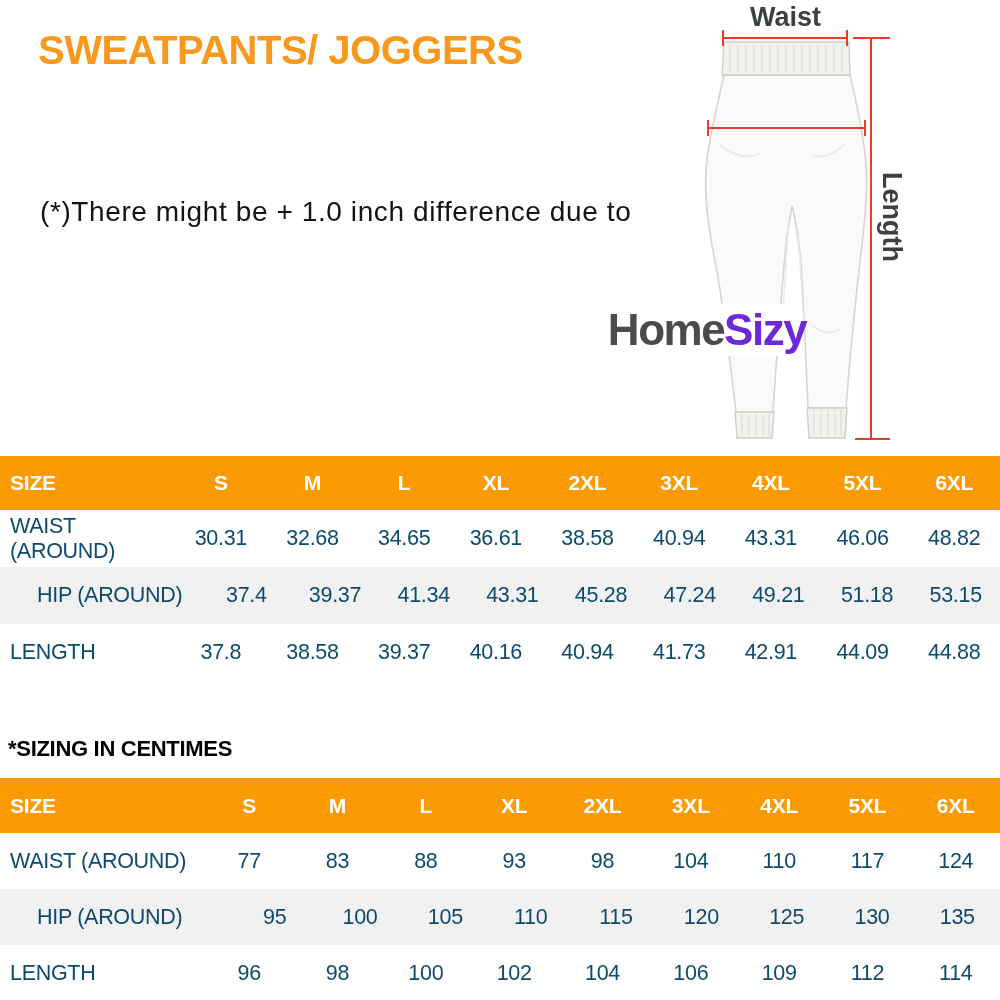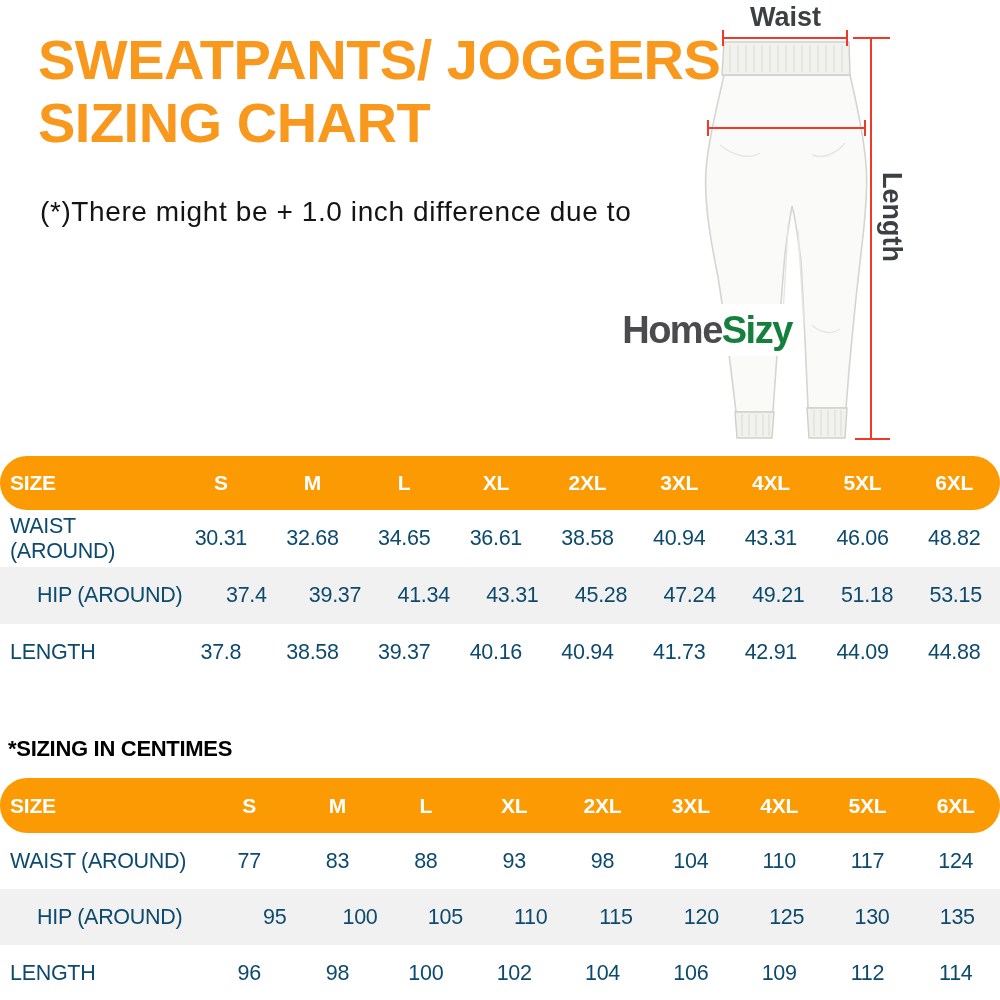--- a/index.html
+++ b/index.html
@@ -1,63 +1,62 @@
 <!DOCTYPE html>
 <html><head>
 <meta charset="utf-8">
 <style>
   html,body{margin:0;padding:0;background:#fff;}
   .page{position:relative;width:1000px;height:1000px;background:#fff;overflow:hidden;
         font-family:"Liberation Sans",sans-serif;}
 
   
   .title{position:absolute;left:38px;top:28px;color:#F8981D;font-weight:bold;
-         font-size:56px;line-height:1.13;letter-spacing:-0.5px;}
+         font-size:40px;line-height:1.13;letter-spacing:-0.5px;}
   .disclaimer{position:absolute;left:40px;top:192px;font-size:28px;letter-spacing:0.6px;
               color:#141414;line-height:1.4;}
 
   
   .diagram{position:absolute;left:600px;top:0;width:400px;height:455px;}
   .pants-svg{position:absolute;left:40px;top:25px;width:280px;height:425px;}
   .mline{position:absolute;background:#EE3B28;}
   .mlabel{position:absolute;color:#3C4043;font-weight:bold;font-size:27px;text-align:center;}
   .mlabel.vertical{writing-mode:vertical-rl;}
   .logo{position:absolute;left:28px;top:304px;width:158px;height:52px;background:#ffffff;
         display:flex;align-items:center;justify-content:center;
-        font-size:38px;font-weight:bold;letter-spacing:-1.5px;white-space:nowrap;}
+        font-size:44px;font-weight:bold;letter-spacing:-1.5px;white-space:nowrap;}
   .logo .home{color:#4B4B4D;}
-  .logo .sizy{color:#15803d;}
+  .logo .sizy{color:#6d28d9;}
 
   
   .tbl{position:absolute;left:0;width:1000px;}
   .t-in{top:456px;}
   .t-cm{top:778px;}
   .thead{display:flex;align-items:center;background:#FB9A03;color:#fff;font-weight:bold;
-         font-size:21px;letter-spacing:-0.2px;border-radius:27px;}
+         font-size:21px;letter-spacing:-0.2px;}
   .t-in .thead{height:54px;}
   .t-cm .thead{height:55px;}
   .trow{display:flex;align-items:center;font-size:21.5px;color:#0c4a6e;letter-spacing:-0.3px;}
   .t-in .trow{height:57px;}
   .t-cm .trow{height:56px;}
   .trow.alt{background:#F1F1F1;padding-left:27px;}
   .c-label{box-sizing:border-box;padding-left:10px;}
   .t-in .c-label{width:175px;}
   .t-cm .c-label{width:205px;}
   .c-val{flex:1;text-align:center;}
   .cm-note{position:absolute;left:8px;top:736px;font-size:22px;font-weight:bold;
            color:#000;letter-spacing:-0.3px;}
 </style>
 </head>
 <body>
 
 <div class="page">
 
   <div class="title">
     <div>SWEATPANTS/ JOGGERS</div>
-    <div>SIZING CHART</div>
   </div>
 
   <div class="disclaimer">
     <div>(*)There might be + 1.0 inch difference due to</div>
   </div>
 
   <div class="diagram">
 
     <svg class="pants-svg" viewBox="0 0 280 425" xmlns="http://www.w3.org/2000/svg">
 

